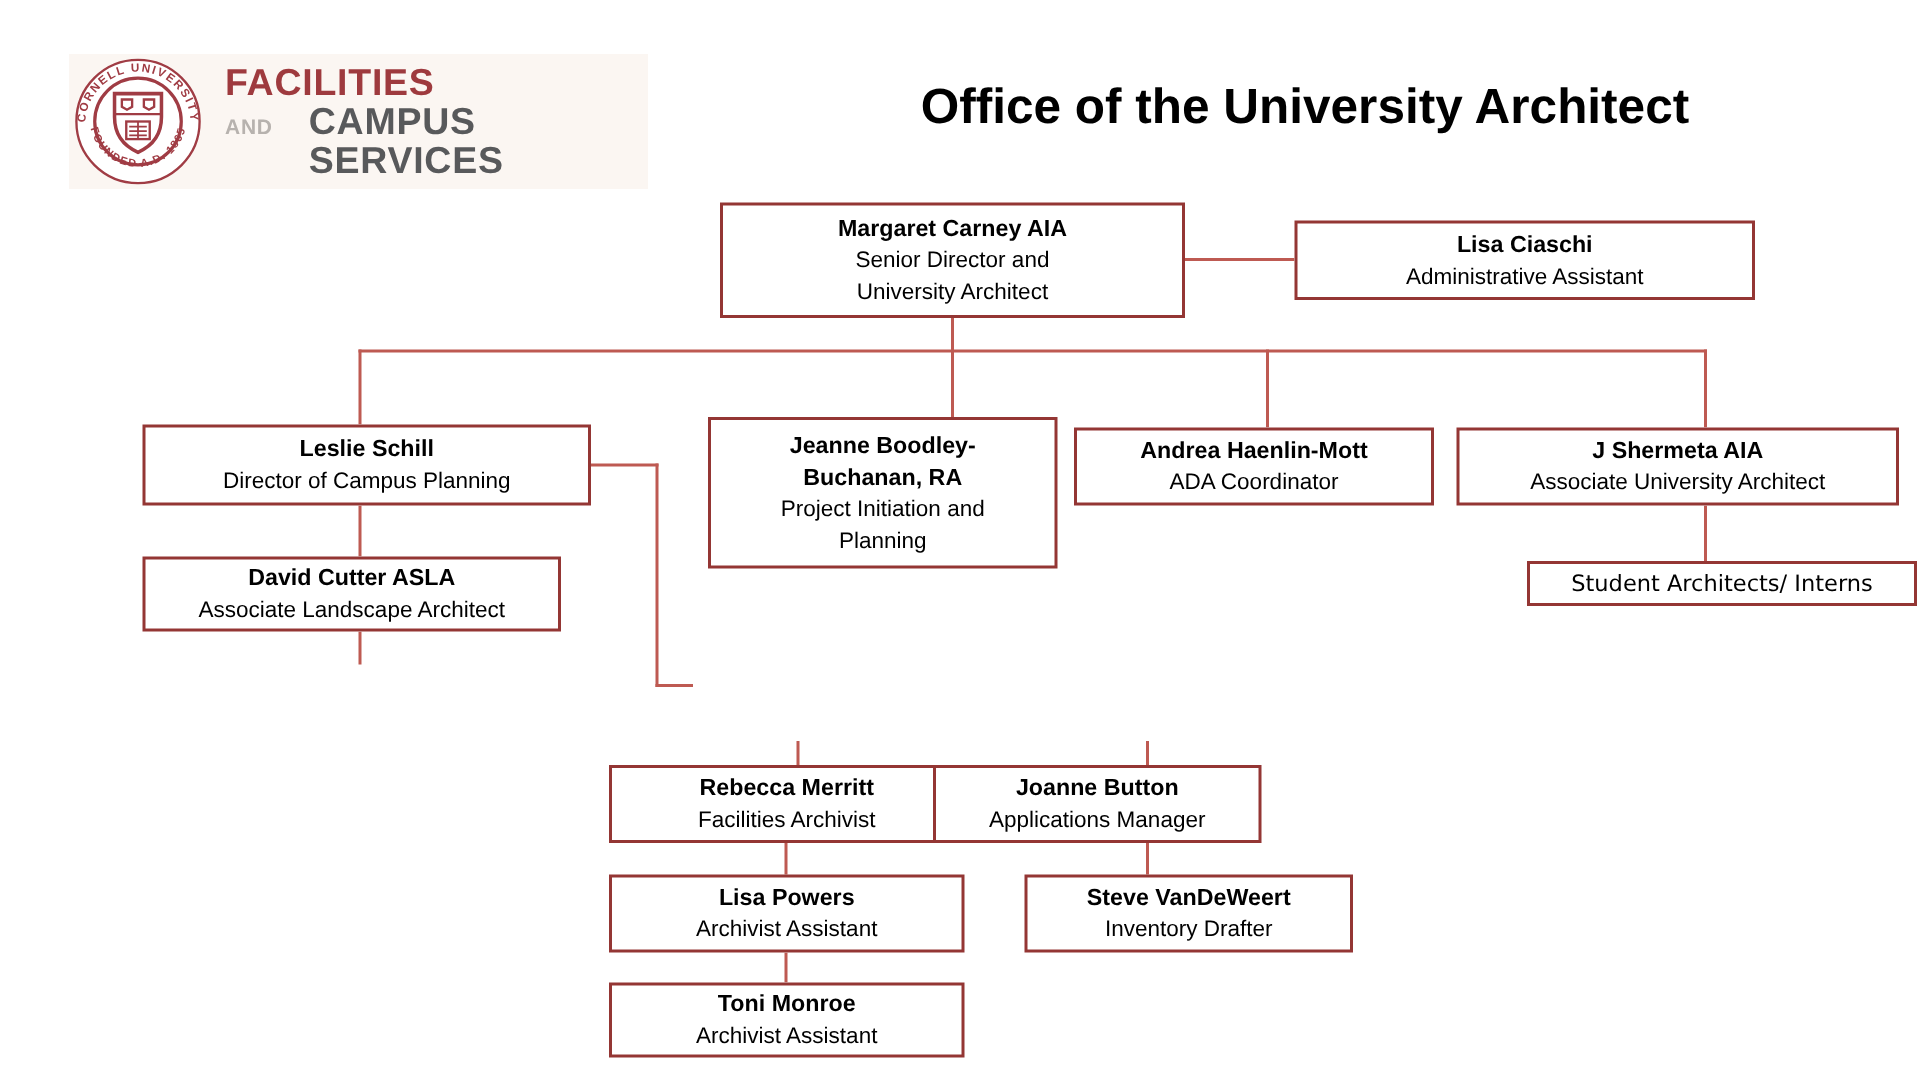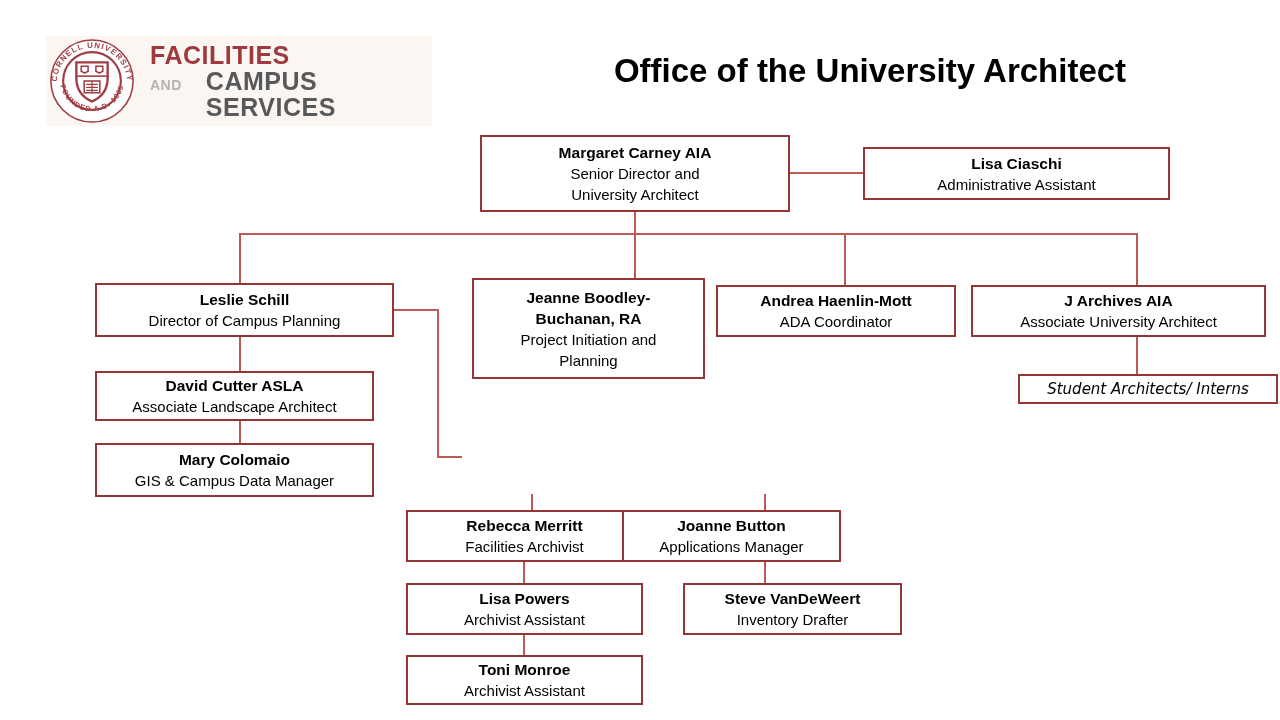--- a/index.html
+++ b/index.html
@@ -108,37 +108,33 @@
     <div class="ti">Project Initiation and
 Planning</div>
   </div>
 
   <div class="box" style="left:716px;top:285px;width:240px;height:52px;">
     <div class="nm">Andrea Haenlin-Mott</div>
     <div class="ti">ADA Coordinator</div>
   </div>
 
   <div class="box" style="left:971px;top:285px;width:295px;height:52px;">
-    <div class="nm">J Archives AIA</div>
+    <div class="nm">J Shermeta AIA</div>
     <div class="ti">Associate University Architect</div>
   </div>
 
-  <div class="box single" style="left:1018px;top:374px;width:260px;height:30px;font-style:italic;">
+  <div class="box single" style="left:1018px;top:374px;width:260px;height:30px;">
     <div class="ti">Student Architects/ Interns</div>
   </div>
 
   <div class="box" style="left:95px;top:371px;width:279px;height:50px;">
     <div class="nm">David Cutter ASLA</div>
     <div class="ti">Associate Landscape Architect</div>
   </div>
 
-  <div class="box" style="left:95px;top:443px;width:279px;height:54px;">
-    <div class="nm">Mary Colomaio</div>
-    <div class="ti">GIS &amp; Campus Data Manager</div>
-  </div>
 
 
   <div class="box" style="left:406px;top:510px;width:237px;height:52px;">
     <div class="nm">Rebecca Merritt</div>
     <div class="ti">Facilities Archivist</div>
   </div>
 
   <div class="box" style="left:622px;top:510px;width:219px;height:52px;">
     <div class="nm">Joanne Button</div>
     <div class="ti">Applications Manager</div>

